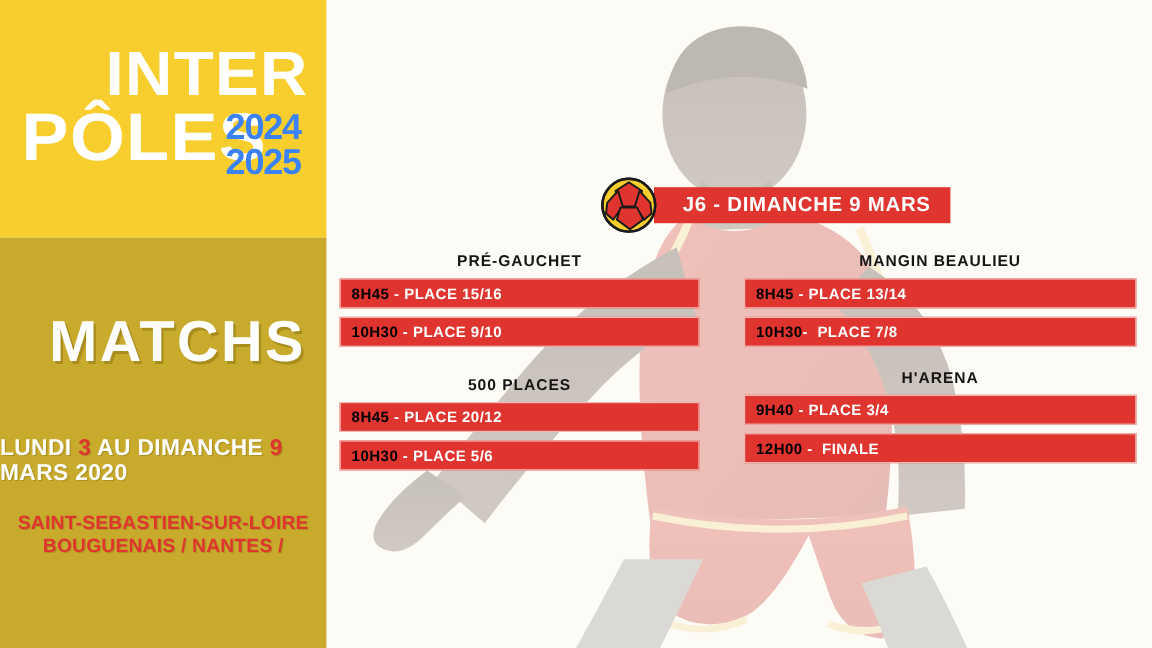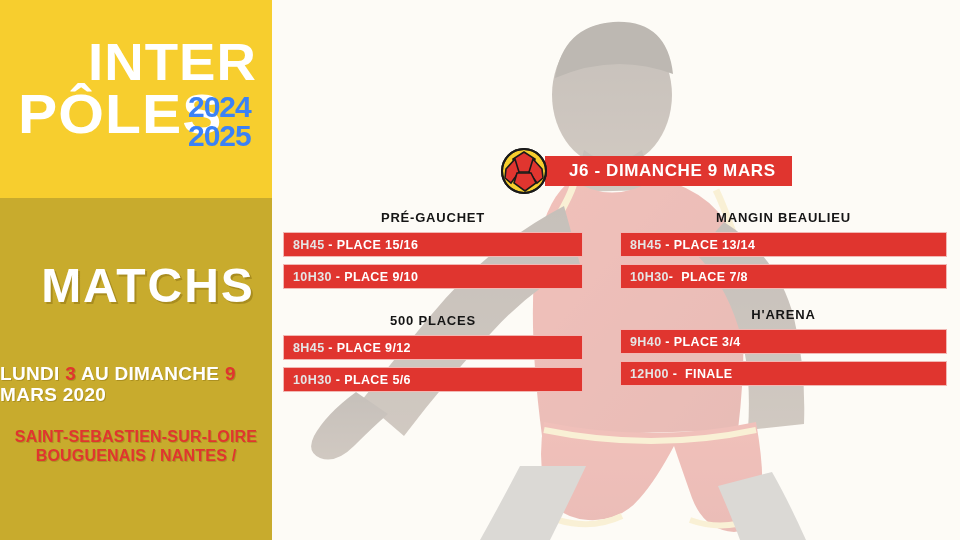--- a/index.html
+++ b/index.html
@@ -173,21 +173,21 @@
     height: 25px;
     background: #e0352f;
     border: 1px solid #f2b8b4;
     box-sizing: border-box;
     display: flex;
     align-items: center;
     padding-left: 9px;
     margin-bottom: 7px;
   }
   .match-time {
-    color: #e5e5e5;
+    color: #000000;
     font-size: 12.5px;
     font-weight: bold;
     letter-spacing: .4px;
     white-space: pre;
     font-family: "Liberation Sans Narrow", "Liberation Sans", sans-serif;
   }
   .match-label {
     color: #ffffff;
     font-size: 12.5px;
     font-weight: bold;
@@ -311,21 +311,21 @@
         <span class="match-label">-  </span>
         <span class="match-label">PLACE 7/8</span>
       </div>
     </div>
 
     <div class="venue-block" style="left:283px; top:313px; width:300px;">
       <div class="venue-title">500 PLACES</div>
       <div class="match-row">
         <span class="match-time">8H45</span>
         <span class="match-label"> - </span>
-        <span class="match-label">PLACE 9/12</span>
+        <span class="match-label">PLACE 20/12</span>
       </div>
       <div class="match-row">
         <span class="match-time">10H30</span>
         <span class="match-label"> - </span>
         <span class="match-label">PLACE 5/6</span>
       </div>
     </div>
 
     <div class="venue-block" style="left:620px; top:307px; width:327px;">
       <div class="venue-title">H'ARENA</div>

